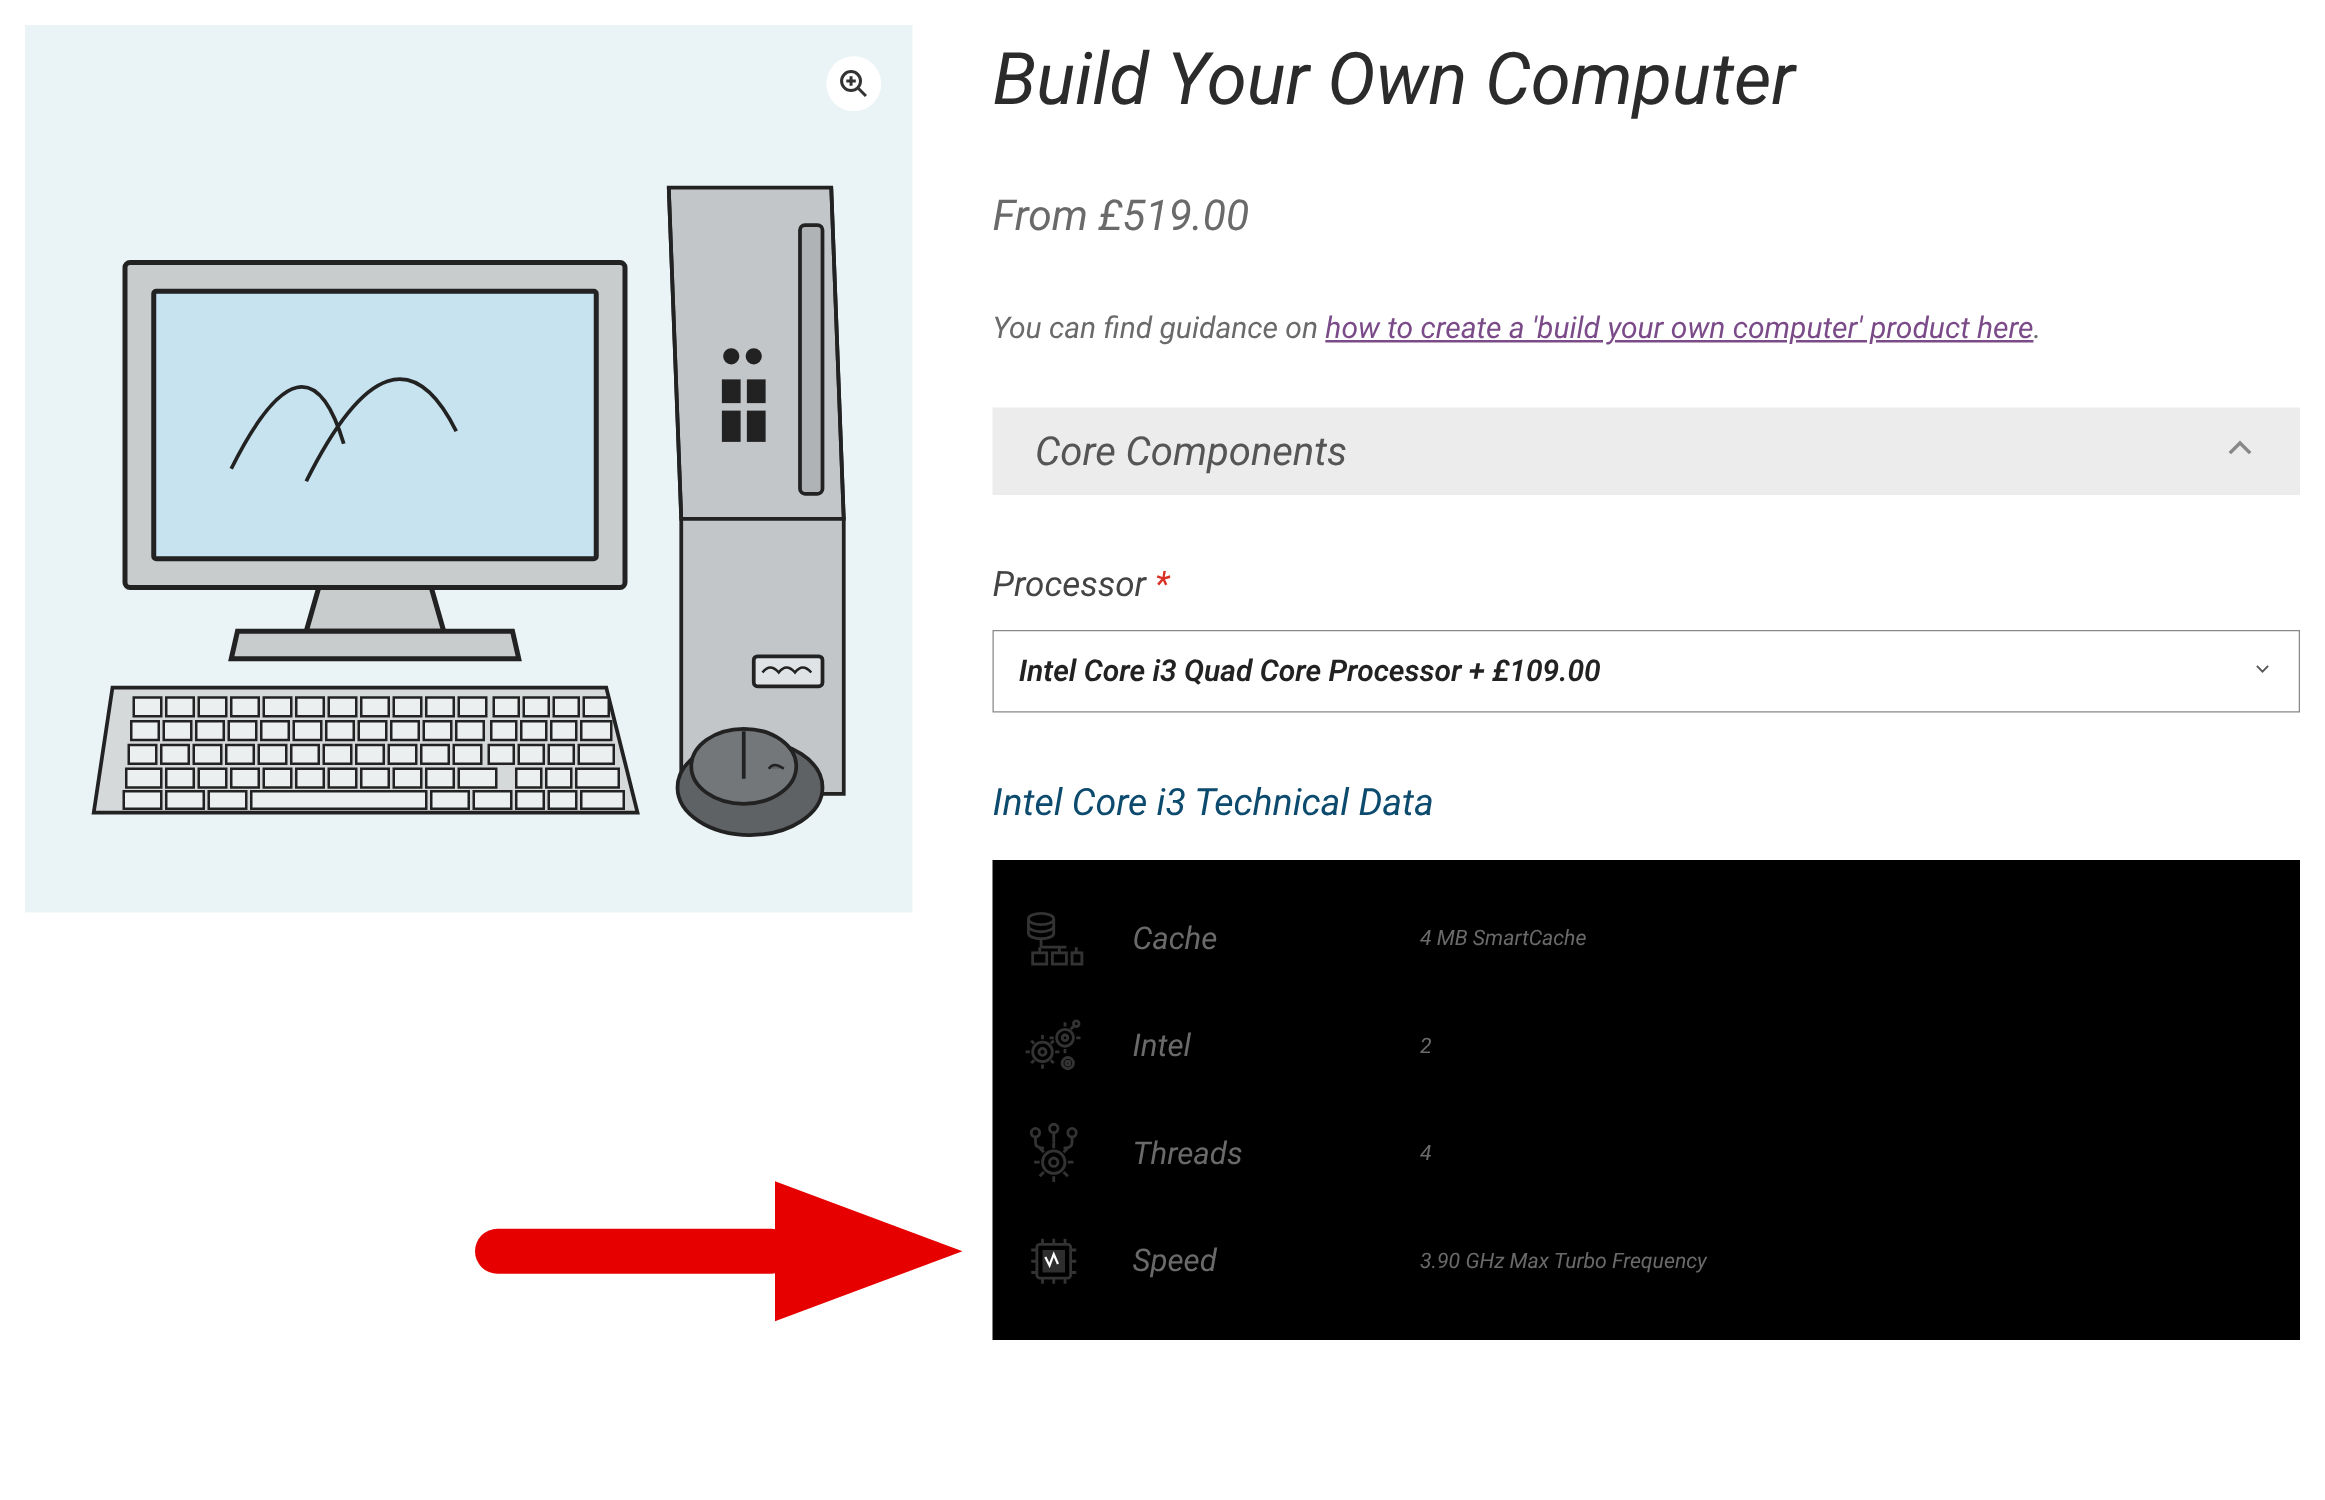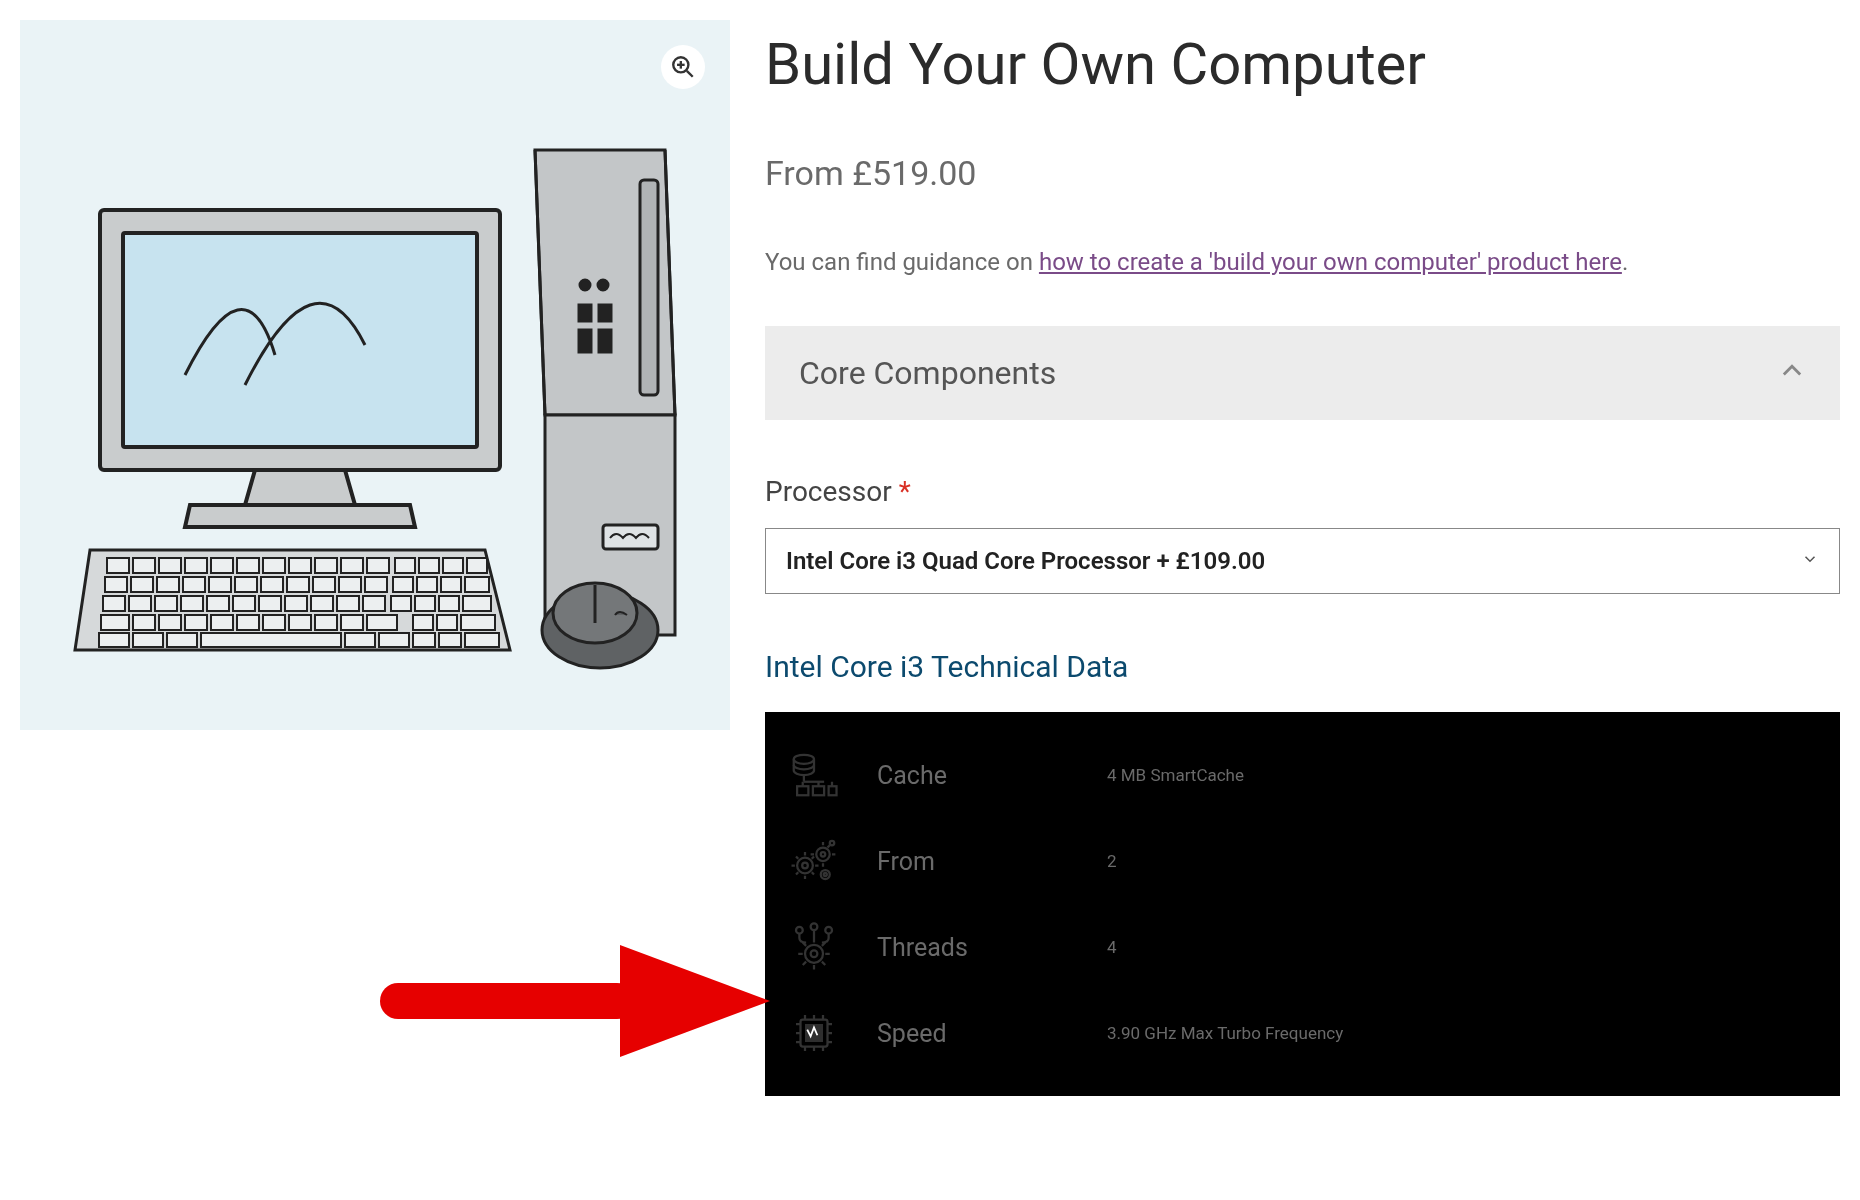--- a/index.html
+++ b/index.html
@@ -6,21 +6,22 @@
   body {
     font-family: -apple-system, BlinkMacSystemFont, "Segoe UI", Roboto, Helvetica, Arial, sans-serif;
     background: #fff;
     color: #333;
     width: 1860px;
     height: 1200px;
     padding: 20px;
   }
   .page {
     display: flex;
-    gap: 35px;
+    gap: 64px;
+    font-style: italic;
   }
   .left-col {
     flex: 0 0 710px;
     position: relative;
   }
   .image-box {
     background: #eaf3f6;
     width: 710px;
     height: 710px;
     position: relative;
@@ -69,21 +70,21 @@
     font-size: 24px;
     color: #6a6a6a;
     margin-bottom: 50px;
   }
   .guidance a {
     color: #7a4b88;
     text-decoration: underline;
   }
   .accordion-header {
     background: #ececec;
-    padding: 28px 34px;
+    padding: 16px 34px;
     display: flex;
     justify-content: space-between;
     align-items: center;
     cursor: pointer;
     margin-bottom: 55px;
   }
   .accordion-title {
     font-size: 32px;
     font-weight: 400;
     color: #555;
@@ -339,21 +340,21 @@
             <path d="M16 19 v-3 M16 37 v3 M7 28 h-3 M25 28 h3 M10 22 l-2 -2 M22 34 l2 2 M10 34 l-2 2 M22 22 l2 -2"></path>
             <circle cx="32" cy="18" r="6"></circle>
               <circle cx="32" cy="18" r="2"></circle>
             <path d="M32 10 v-3 M32 26 v3 M24 18 h-3 M40 18 h3"></path>
             <circle cx="34" cy="36" r="4"></circle>
               <circle cx="34" cy="36" r="1.4"></circle>
             <circle cx="40" cy="8" r="2"></circle>
               <path d="M36 12 l2 -2"></path>
           </svg>
         </span>
-        <span class="tech-label">From</span>
+        <span class="tech-label">Intel</span>
         <span class="tech-value">2</span>
       </div>
       <div class="tech-row">
         <span class="tech-icon">
           <svg width="54" height="54" viewBox="0 0 48 48" fill="none" stroke="currentColor" stroke-width="2">
             <circle cx="24" cy="30" r="8"></circle>
               <circle cx="24" cy="30" r="3"></circle>
             <path d="M24 20 v-4 M24 40 v4 M14 30 h-4 M34 30 h4 M17 23 l-3 -3 M31 37 l3 3 M17 37 l-3 3 M31 23 l3 -3"></path>
             <circle cx="11" cy="9" r="3"></circle>
               <circle cx="24" cy="6" r="3"></circle>

